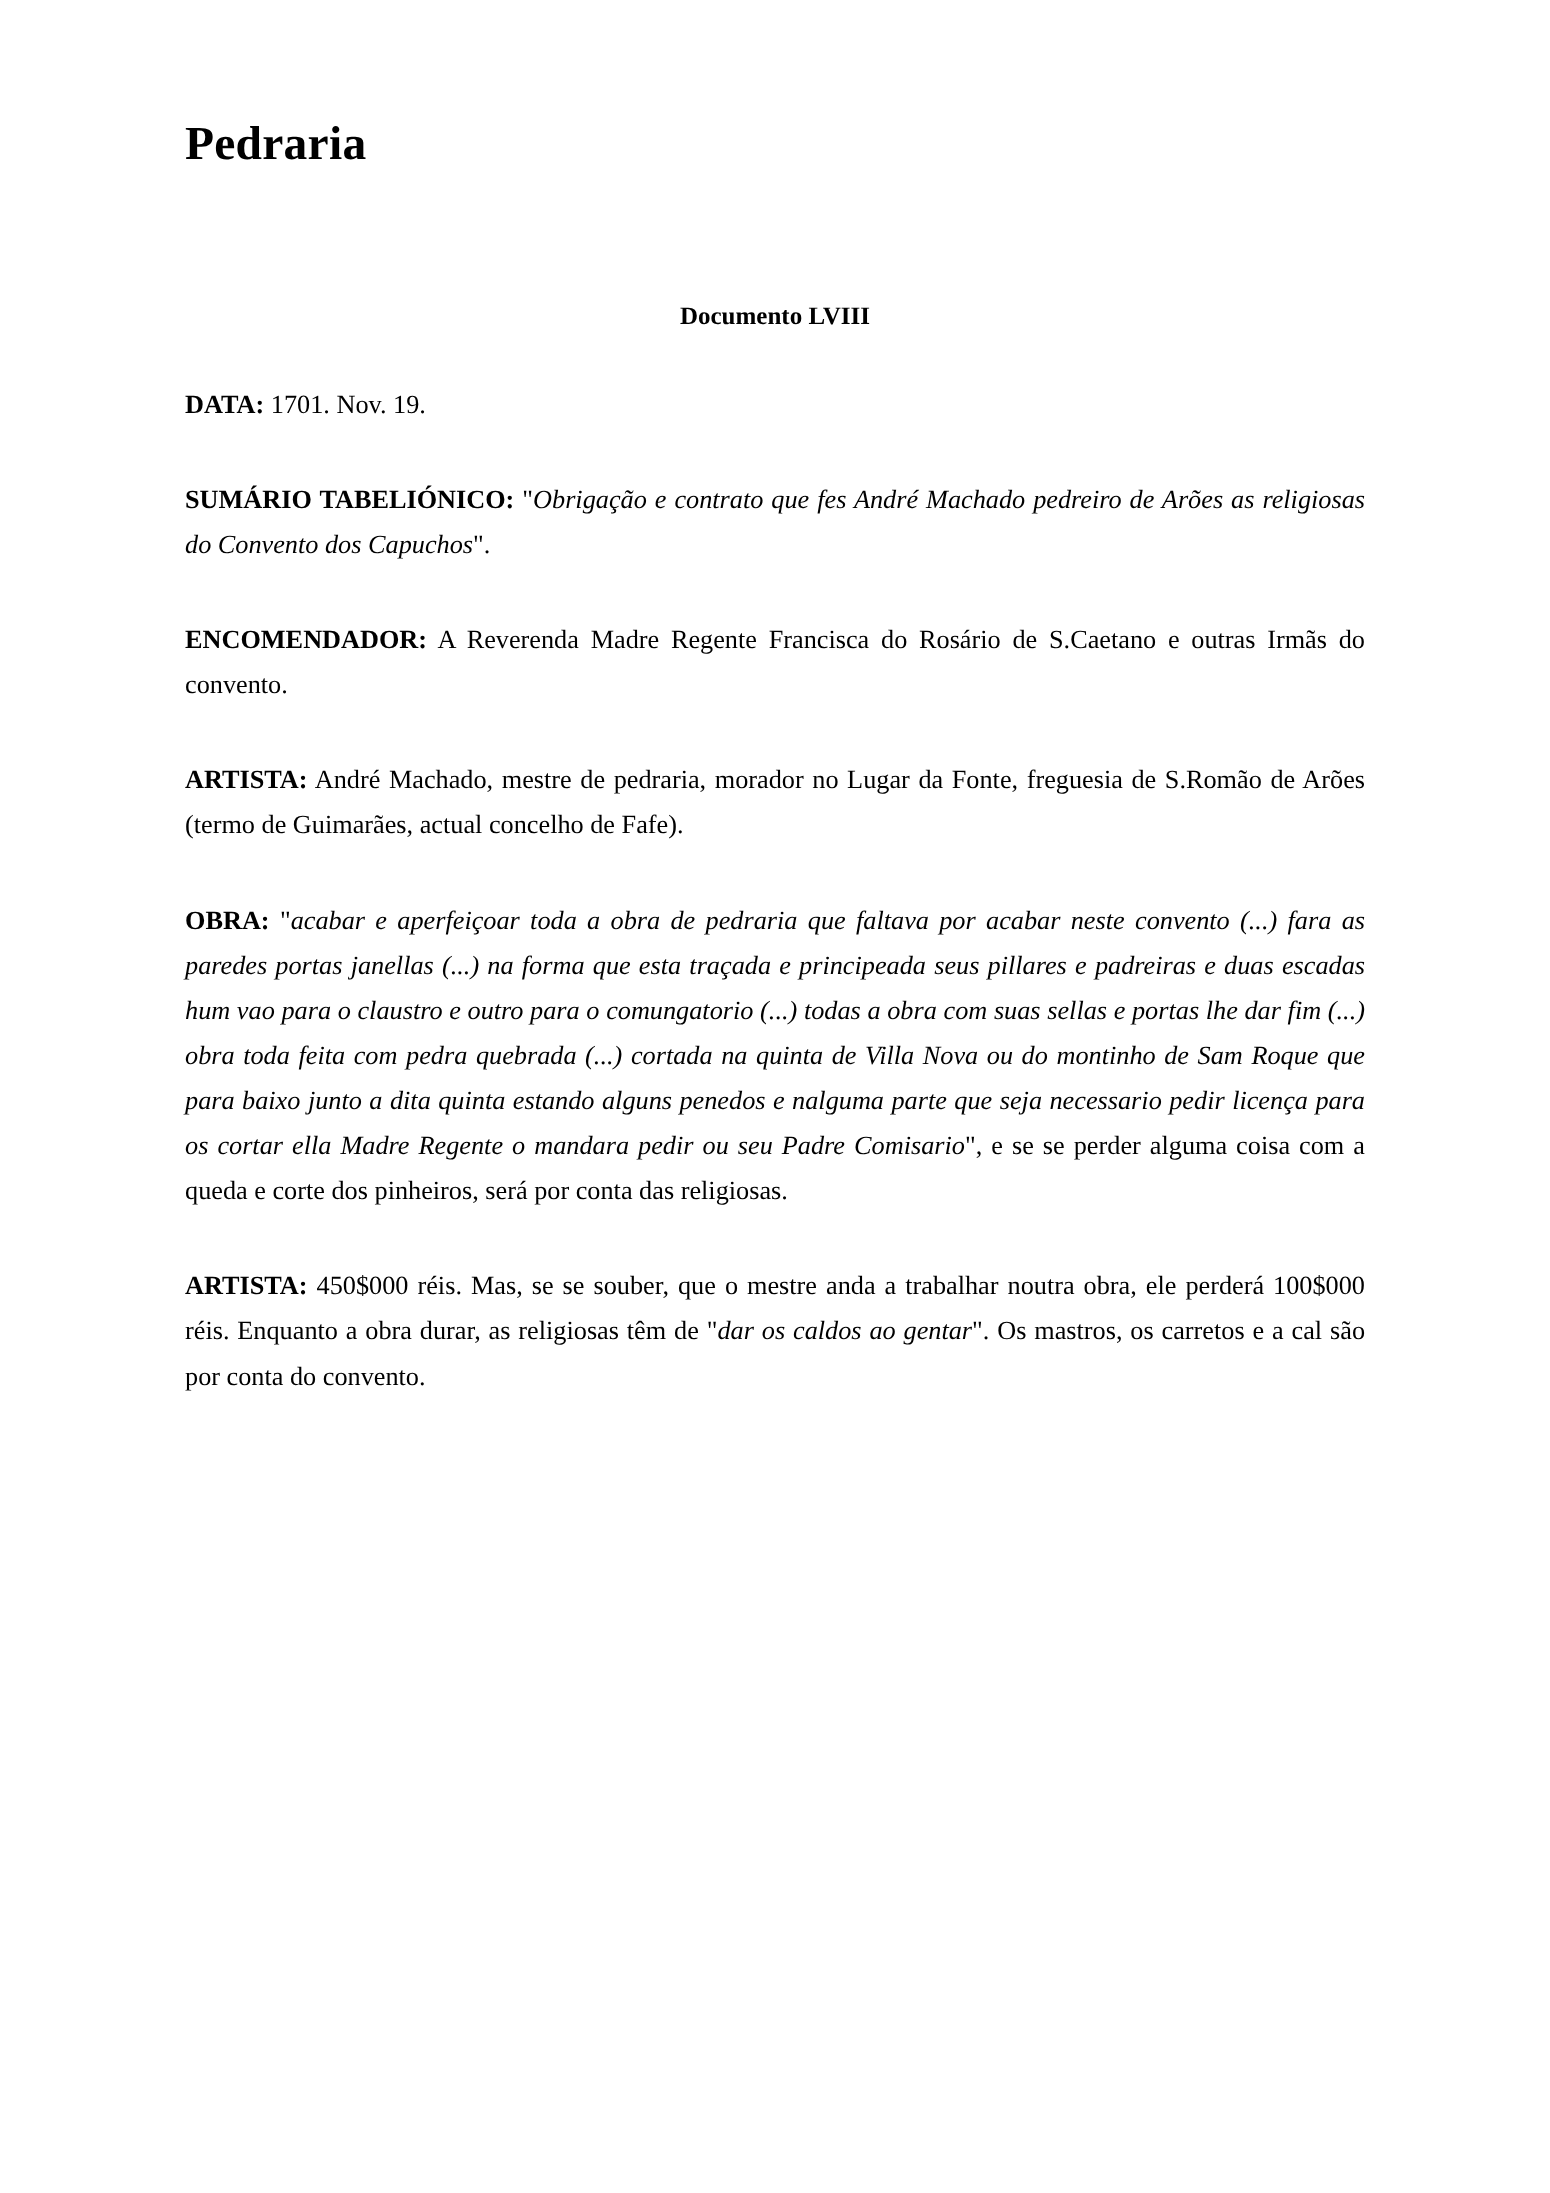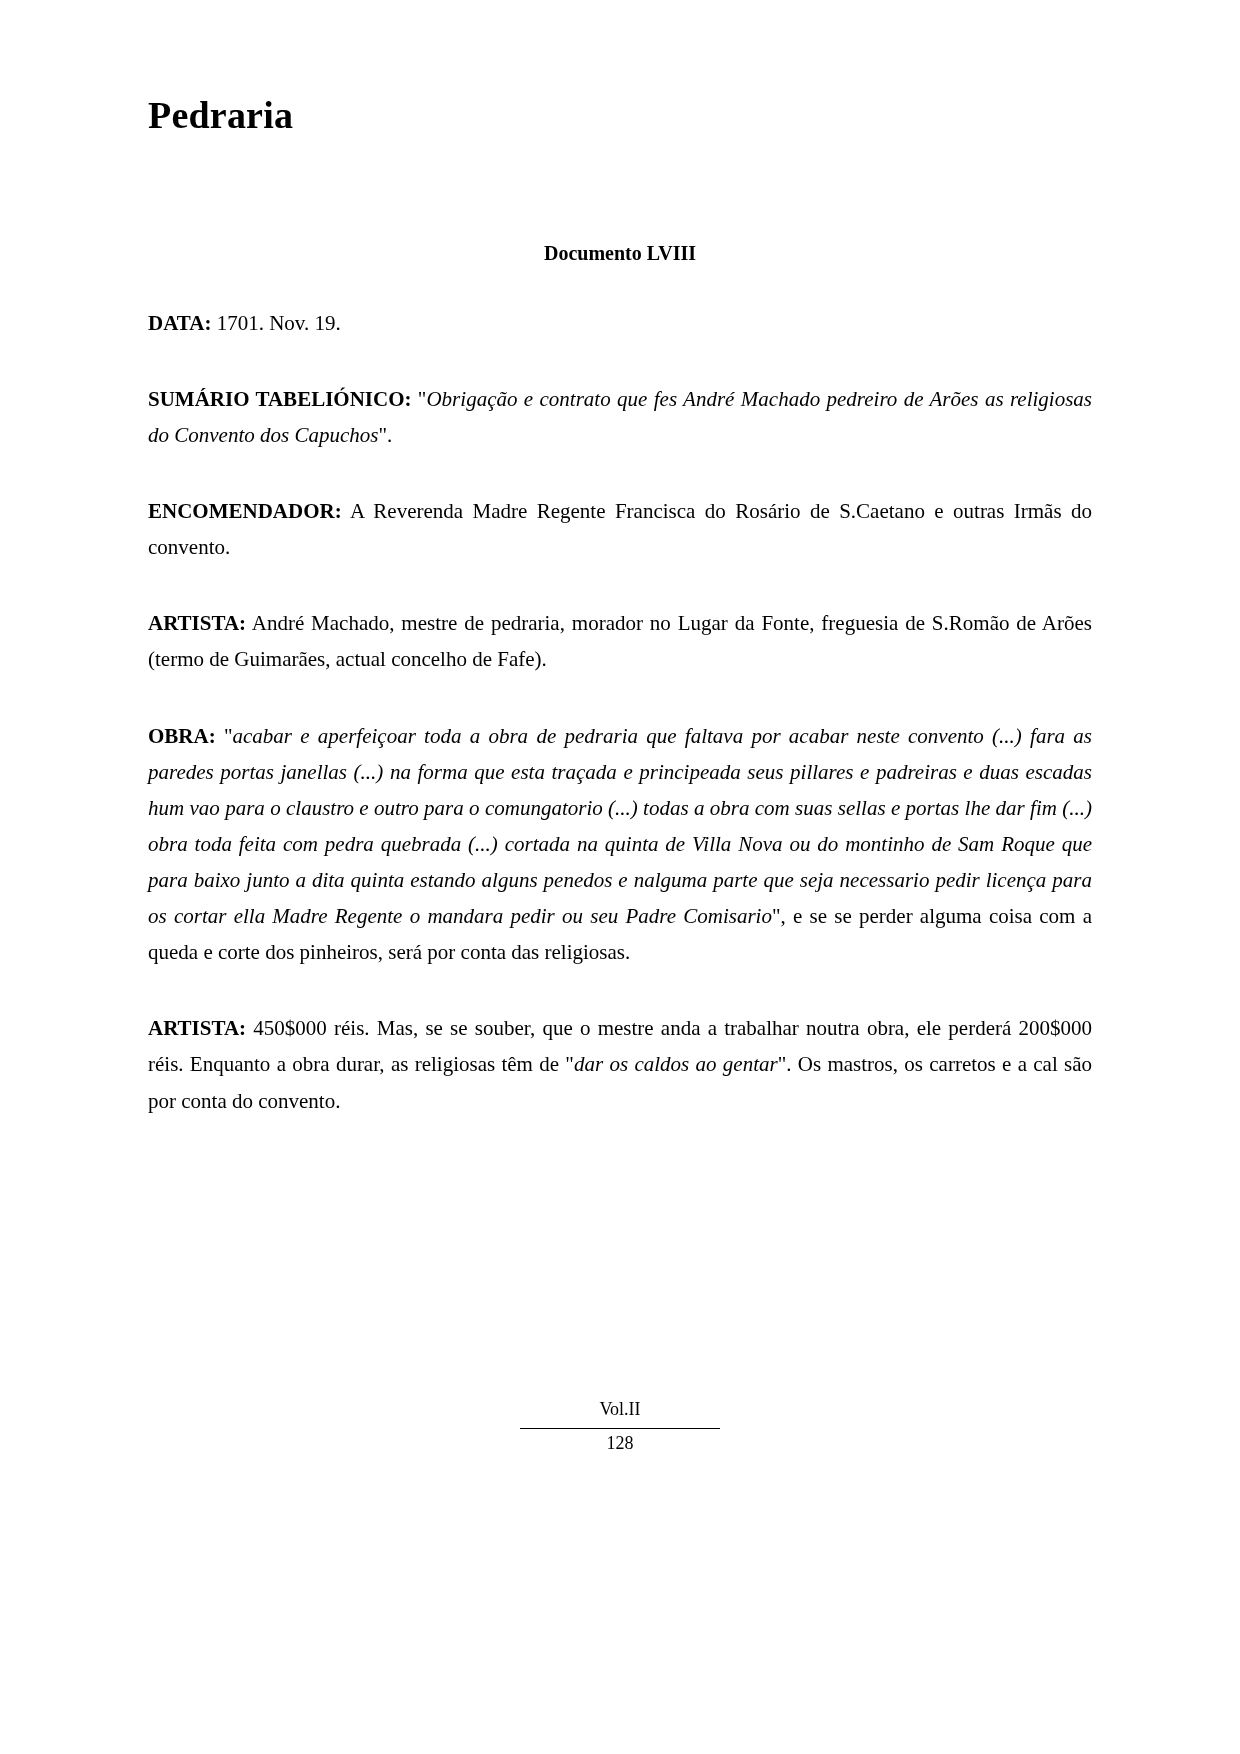--- a/index.html
+++ b/index.html
@@ -98,22 +98,17 @@
 
   <div class="field-block">
     <span class="label">ARTISTA:</span><span> André Machado, mestre de pedraria, morador no Lugar da Fonte, freguesia de S.Romão de Arões (termo de Guimarães, actual concelho de Fafe).</span>
   </div>
 
   <div class="field-block justify-block">
     <span class="label">OBRA:</span><span> "</span><span class="it">acabar e aperfeiçoar toda a obra de pedraria que faltava por acabar neste convento (...) fara as paredes portas janellas (...) na forma que esta traçada e principeada seus pillares e padreiras e duas escadas hum vao para o claustro e outro para o comungatorio (...) todas a obra com suas sellas e portas lhe dar fim (...) obra toda feita com pedra quebrada (...) cortada na quinta de Villa Nova ou do montinho de Sam Roque que para baixo junto a dita quinta estando alguns penedos e nalguma parte que seja necessario pedir licença para os cortar ella Madre Regente o mandara pedir ou seu Padre Comisario</span><span>", e se se perder alguma coisa com a queda e corte dos pinheiros, será por conta das religiosas.</span>
   </div>
 
   <div class="field-block">
-    <span class="label">ARTISTA:</span><span> 450$000 réis. Mas, se se souber, que o mestre anda a trabalhar noutra obra, ele perderá 200$000 réis. Enquanto a obra durar, as religiosas têm de "</span><span class="it">dar os caldos ao gentar</span><span>". Os mastros, os carretos e a cal são por conta do convento.</span>
+    <span class="label">ARTISTA:</span><span> 450$000 réis. Mas, se se souber, que o mestre anda a trabalhar noutra obra, ele perderá 100$000 réis. Enquanto a obra durar, as religiosas têm de "</span><span class="it">dar os caldos ao gentar</span><span>". Os mastros, os carretos e a cal são por conta do convento.</span>
   </div>
 
-  <div class="footer">
-    <div class="footer-vol">Vol.II</div>
-    <div class="footer-rule"></div>
-    <div class="footer-page">128</div>
-  </div>
 
 </div>
 
 </body></html>

